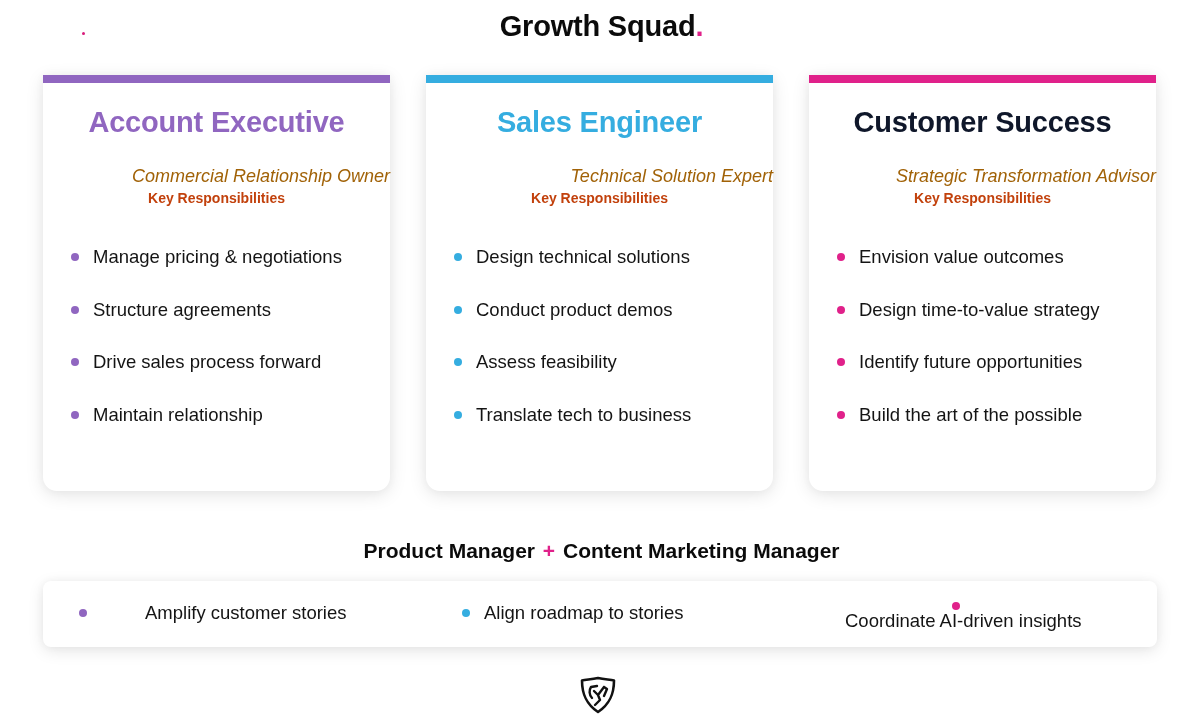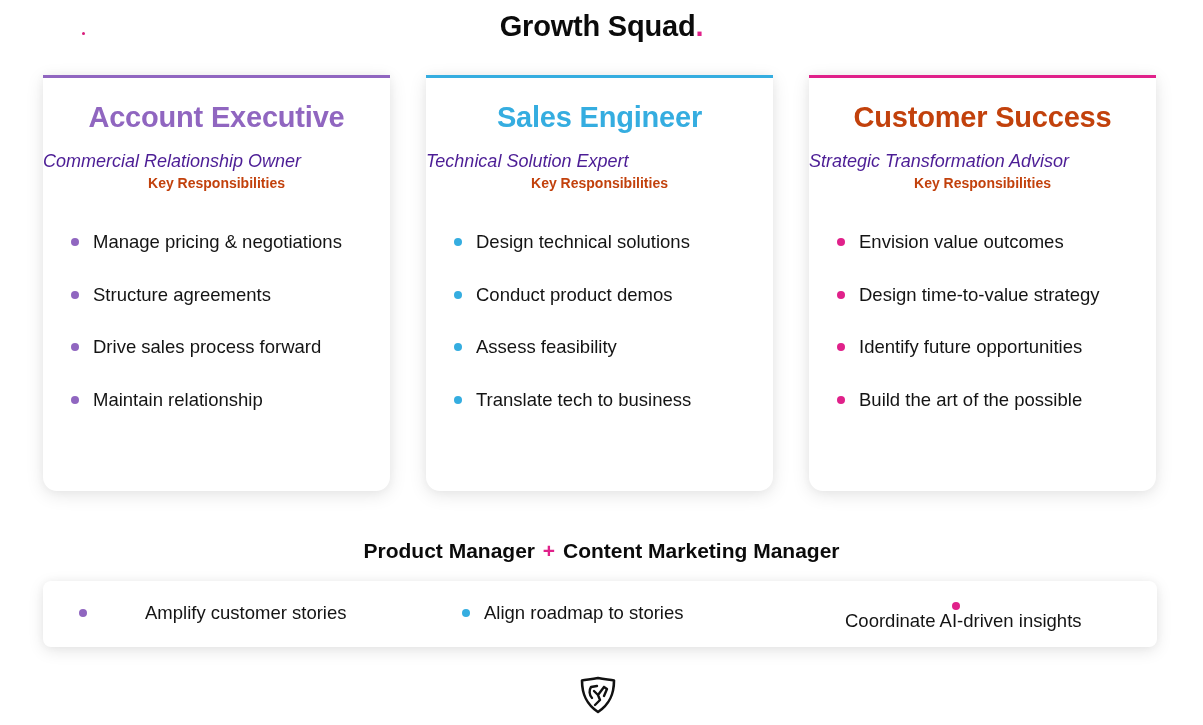--- a/index.html
+++ b/index.html
@@ -6,28 +6,28 @@
   html, body { width: 1203px; height: 725px; background: #ffffff; overflow: hidden; }
   body { font-family: "Liberation Sans", "DejaVu Sans", sans-serif; color: #111111; position: relative; }
 
   .stray-dot { position: absolute; left: 82px; top: 32px; width: 3px; height: 3px; border-radius: 50%; background: #d81b7a; }
 
   .page-title { position: absolute; left: 0; right: 0; top: 10px; text-align: center; font-size: 29px; font-weight: 700; color: #0b0b0b; letter-spacing: -0.2px; }
   .page-title .accent-dot { color: #e0218a; }
 
   .cards { position: absolute; top: 75px; left: 43px; width: 1114px; height: 417px; }
   .card { position: absolute; top: 0; width: 347px; height: 416px; background: #ffffff;
-          border-top: 3px solid #0c4a6e; border-radius: 0 0 14px 14px;
+          border-top: 8px solid #0c4a6e; border-radius: 0 0 14px 14px;
           box-shadow: 0 4px 18px rgba(0,0,0,0.10), 0 0 10px rgba(0,0,0,0.04); }
   .card.c0 { left: 0; }
   .card.c1 { left: 383px; }
   .card.c2 { left: 766px; }
 
   .card-title { text-align: center; margin-top: 21px; font-size: 29px; font-weight: 700; letter-spacing: -0.2px; line-height: 36px; }
-  .card-subtitle { text-align: left; margin-top: 15px; font-size: 18px; font-style: italic; color: #4c1d95; line-height: 22px; }
+  .card-subtitle { text-align: right; margin-top: 25px; font-size: 18px; font-style: italic; color: #a16207; line-height: 22px; }
   .card-kr { text-align: center; font-size: 14px; font-weight: 700; color: #c2410c; line-height: 22px; }
 
   .resp-list { list-style: none; margin-top: 37px; padding-left: 28px; }
   .resp-item { display: flex; align-items: center; height: 22px; margin-bottom: 30.5px; font-size: 18.5px; color: #141414; }
   .bullet { width: 8px; height: 8px; border-radius: 50%; margin-right: 14px; flex: 0 0 8px; }
 
   .bottom-heading { position: absolute; left: 0; right: 0; top: 539px; text-align: center; font-size: 21px; font-weight: 700; color: #0b0b0b; }
   .bottom-heading .plus { color: #e0218a; margin: 0 2px; }
 
   .bottom-box { position: absolute; left: 43px; top: 581px; width: 1114px; height: 66px; background: #ffffff; border-radius: 8px;
@@ -90,21 +90,21 @@
           <span>Assess feasibility</span>
         </li>
       <li class="resp-item">
           <span class="bullet" style="background:#35ade0"></span>
           <span>Translate tech to business</span>
         </li>
     </ul>
   </div>
 
   <div class="card c2" style="border-top-color:#e0218a">
-    <div class="card-title" style="color:#c2410c">Customer Success</div>
+    <div class="card-title" style="color:#0f172a">Customer Success</div>
     <div class="card-subtitle">Strategic Transformation Advisor</div>
     <div class="card-kr">Key Responsibilities</div>
     <ul class="resp-list">
       <li class="resp-item">
           <span class="bullet" style="background:#e0218a"></span>
           <span>Envision value outcomes</span>
         </li>
       <li class="resp-item">
           <span class="bullet" style="background:#e0218a"></span>
           <span>Design time-to-value strategy</span>

